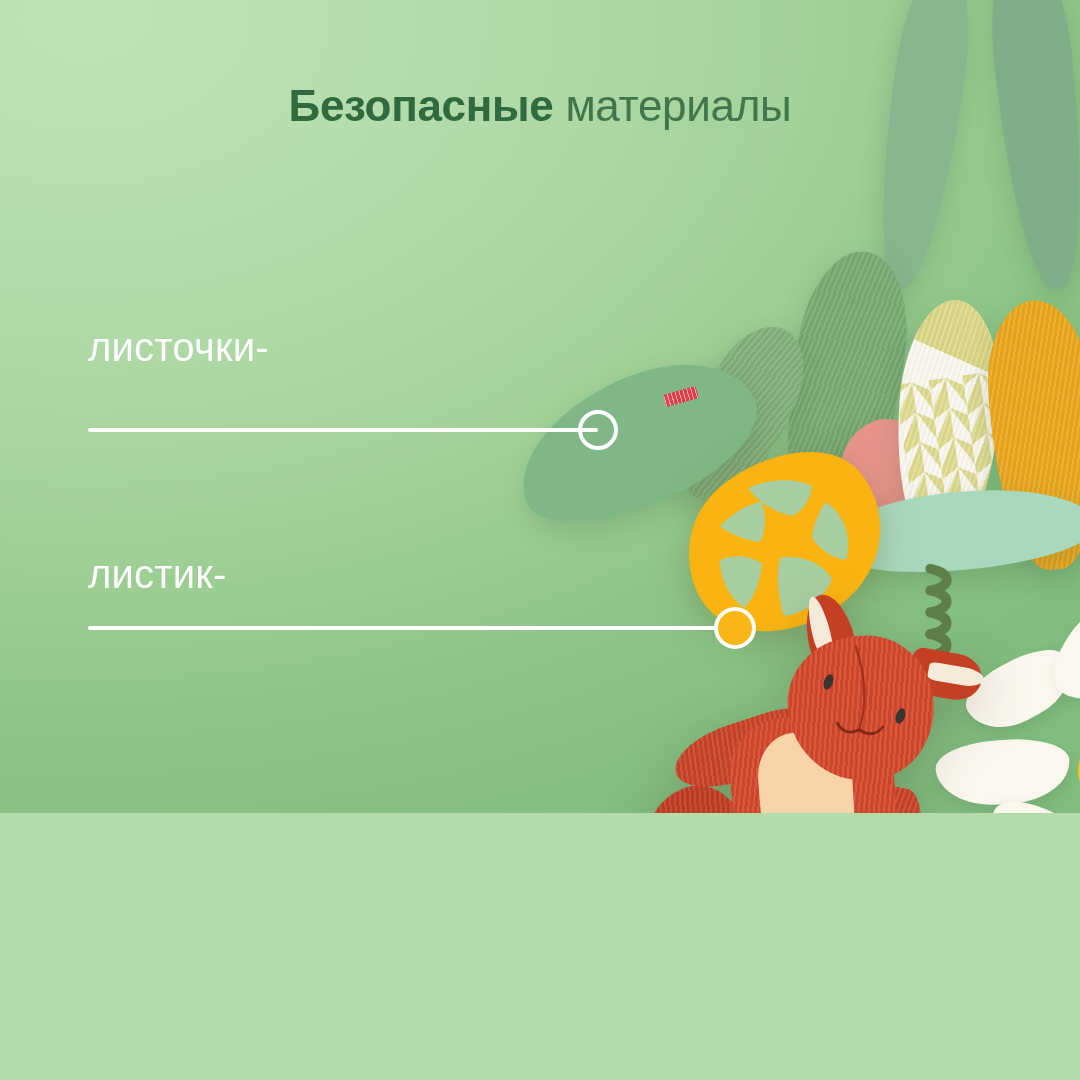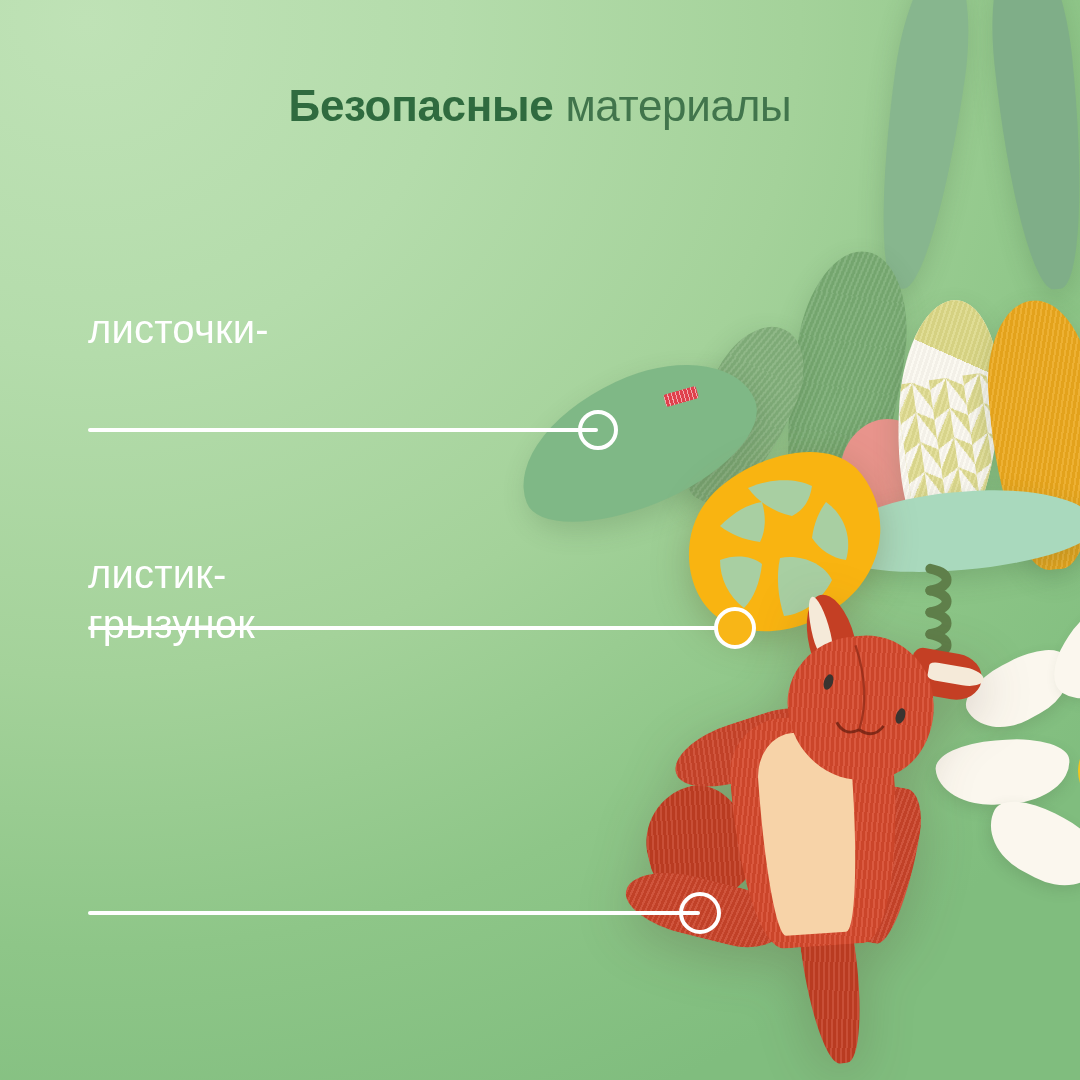--- a/index.html
+++ b/index.html
@@ -3,21 +3,21 @@
 <meta charset="utf-8">
 <title>Безопасные материалы</title>
 <style>
   html,body{margin:0;padding:0;}
   body{
     width:1080px;height:1080px;overflow:hidden;
     font-family:"Liberation Sans","DejaVu Sans",sans-serif;
     background:#b4dcab;
   }
   #stage{
-    position:relative;width:1080px;height:1080px;overflow:hidden;
+    position:relative;width:1080px;height:813px;overflow:hidden;
     background:
       radial-gradient(120% 110% at 8% 2%, #bfe2b6 0%, #b4dcab 28%, #a4d29a 55%, #8ec688 78%, #80bd7e 100%);
   }
   
   .title{
     position:absolute;top:80px;left:0;width:1080px;text-align:center;
     font-size:44px;line-height:52px;letter-spacing:-0.3px;
     white-space:nowrap;
   }
   .title .b{font-weight:700;color:#2f6b3f;}
@@ -214,29 +214,28 @@
       <div style="position:absolute;left:286px;top:118px;width:9px;height:16px;background:#3a3430;
                   border-radius:50%;transform:rotate(18deg);"></div>
     </div>
 
   </div>
 
   <div class="title">
     <span class="b">Безопасные</span><span class="r"> материалы</span>
   </div>
 
-  <div class="callout" style="left:88px;top:304px;">
+  <div class="callout" style="left:88px;top:322px;">
     <div class="lbl">листочки-</div>
   </div>
   <div class="leader" style="left:88px;top:428px;width:510px;"></div>
   <div class="marker" style="left:578px;top:410px;width:40px;height:40px;"></div>
 
   <div class="callout" style="left:88px;top:505px;margin-top:44px;">
     <div class="lbl">листик-</div>
-    <div class="lbl">грызунок</div>
   </div>
   <div class="leader" style="left:88px;top:626px;width:647px;"></div>
   <div class="marker filled" style="left:714px;top:607px;width:42px;height:42px;"></div>
 
   <div class="callout" style="left:88px;top:793px;">
   </div>
   <div class="leader" style="left:88px;top:911px;width:612px;"></div>
   <div class="marker" style="left:679px;top:892px;width:42px;height:42px;"></div>
 
 </div>

